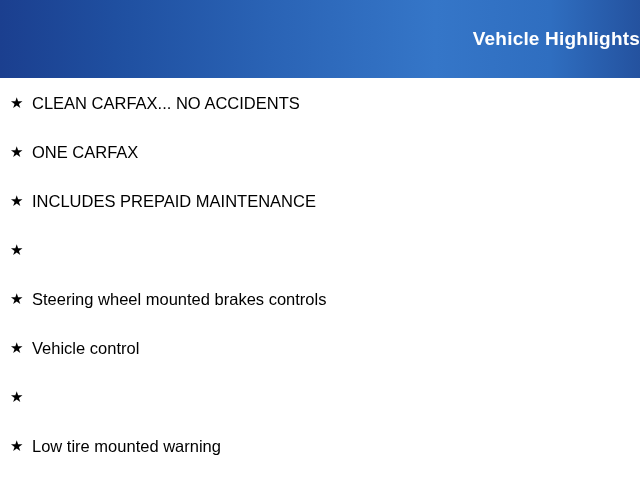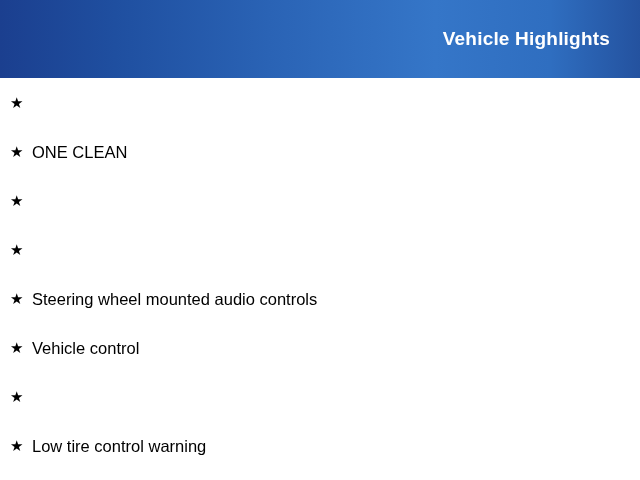--- a/index.html
+++ b/index.html
@@ -22,21 +22,20 @@
   }
   .header {
     position: relative;
     width: 100%;
     height: 78px;
     background: linear-gradient(to right, #1b3f8f 0%, #1f4fa0 18%, #2a63b5 42%, #3576c8 68%, #2f6ec0 86%, #24529f 100%);
     display: flex;
     align-items: center;
     justify-content: flex-end;
     box-sizing: border-box;
-    padding-right: 30px;
   }
   .header-title {
     color: #ffffff;
     font-size: 19px;
     font-weight: bold;
     letter-spacing: 0.2px;
     white-space: nowrap;
   }
   .highlights {
     padding: 14px 0 0 0;
@@ -72,49 +71,51 @@
 <div class="page">
 
   <div class="header">
     <span class="header-title">Vehicle Highlights</span>
   </div>
 
   <ul class="highlights">
 
     <li class="highlight-item">
       <span class="bullet-icon">★</span>
+      <span class="highlight-label">CLEAN CARFAX... NO ACCIDENTS</span>
     </li>
 
     <li class="highlight-item">
       <span class="bullet-icon">★</span>
-      <span class="highlight-label">ONE CLEAN</span>
+      <span class="highlight-label">ONE CARFAX</span>
+    </li>
+
+    <li class="highlight-item">
+      <span class="bullet-icon">★</span>
+      <span class="highlight-label">INCLUDES PREPAID MAINTENANCE</span>
     </li>
 
     <li class="highlight-item">
       <span class="bullet-icon">★</span>
     </li>
 
     <li class="highlight-item">
       <span class="bullet-icon">★</span>
-    </li>
-
-    <li class="highlight-item">
-      <span class="bullet-icon">★</span>
-      <span class="highlight-label">Steering wheel mounted audio controls</span>
+      <span class="highlight-label">Steering wheel mounted brakes controls</span>
     </li>
 
     <li class="highlight-item">
       <span class="bullet-icon">★</span>
       <span class="highlight-label">Vehicle control</span>
     </li>
 
     <li class="highlight-item">
       <span class="bullet-icon">★</span>
     </li>
 
     <li class="highlight-item">
       <span class="bullet-icon">★</span>
-      <span class="highlight-label">Low tire control warning</span>
+      <span class="highlight-label">Low tire mounted warning</span>
     </li>
 
   </ul>
 
 </div>
 
 </body></html>

